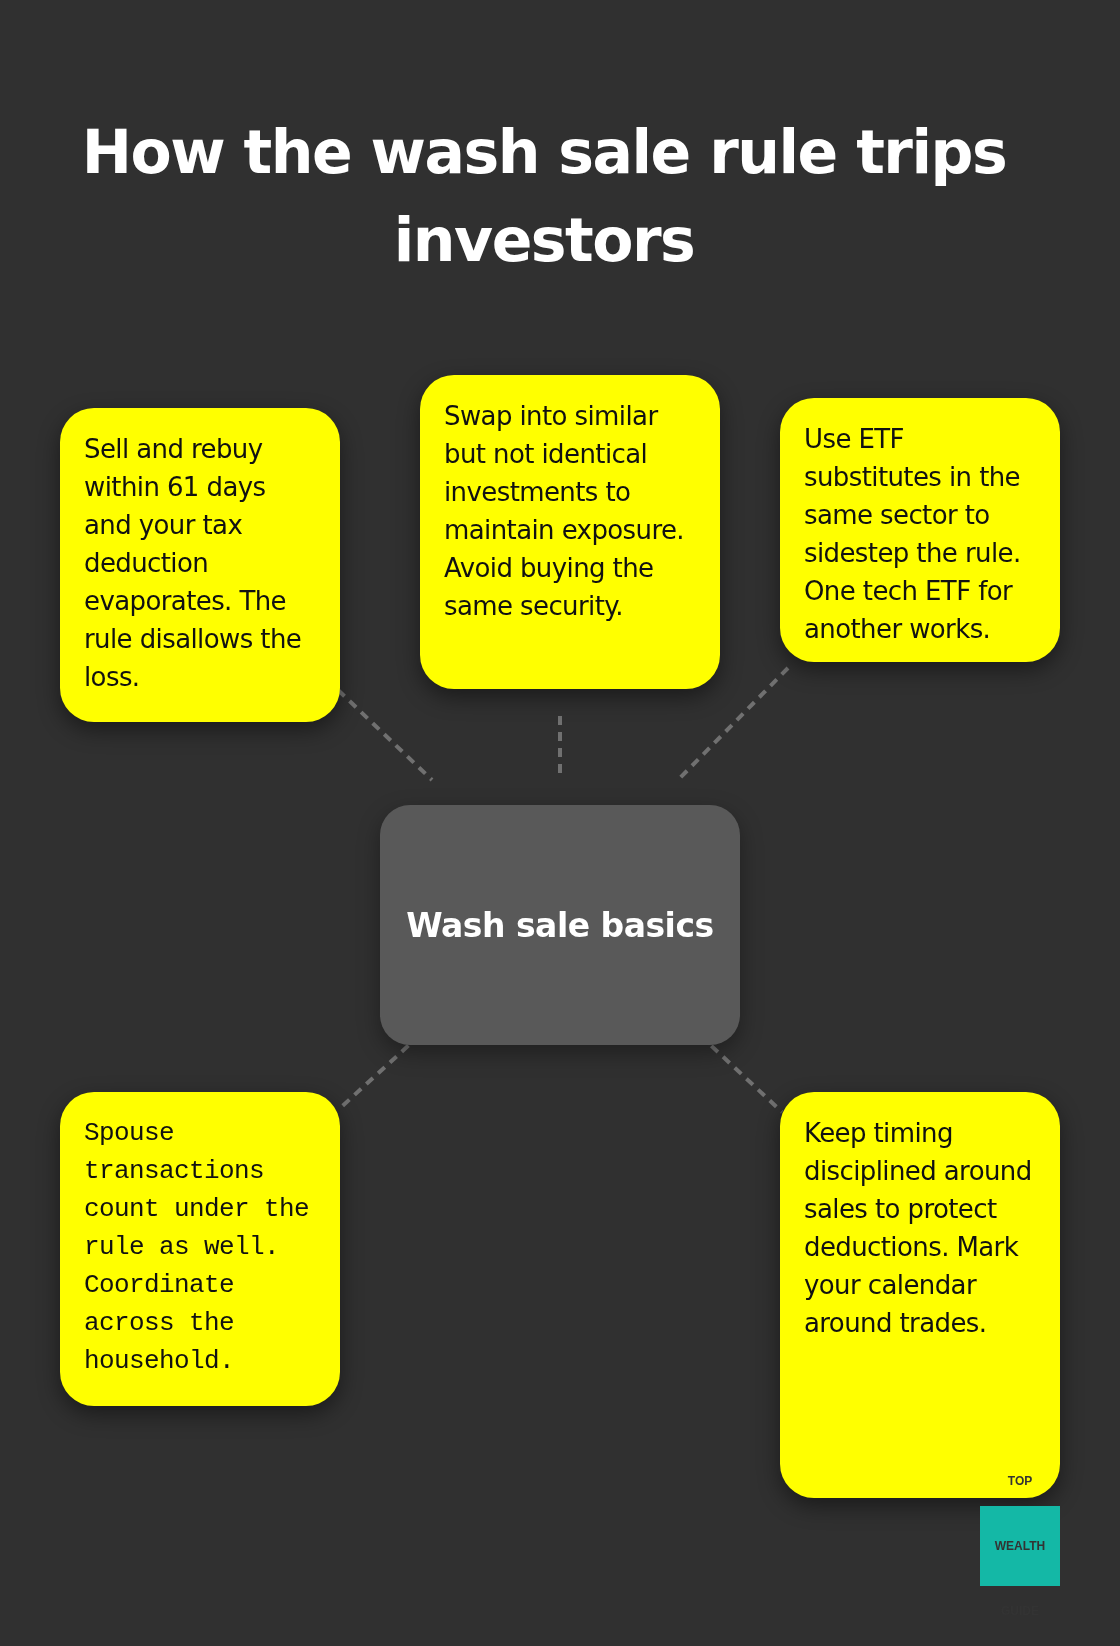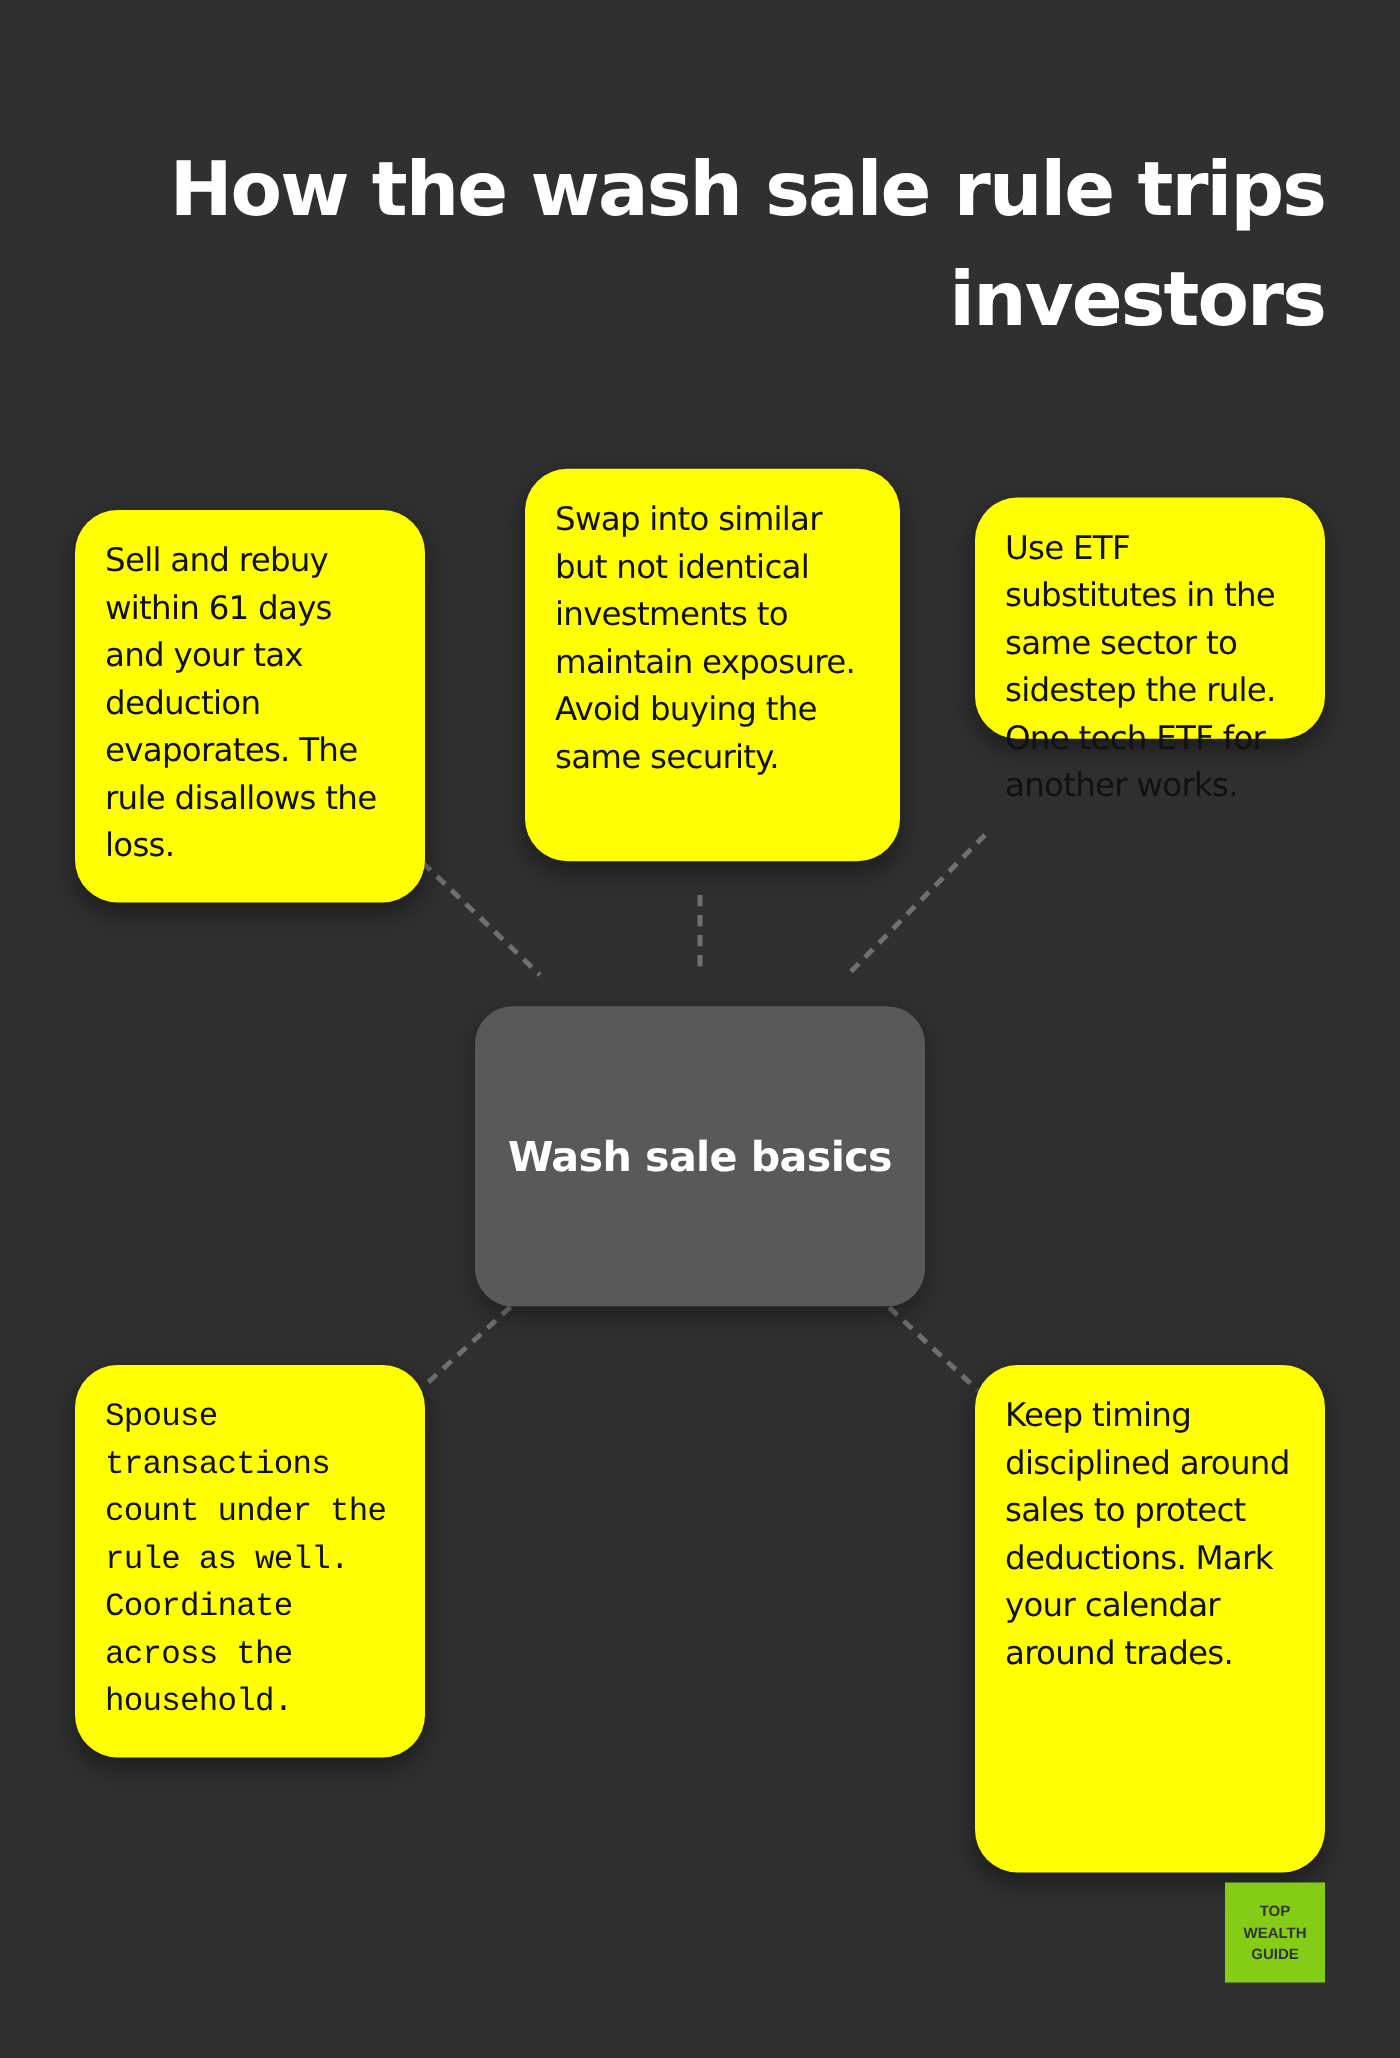--- a/index.html
+++ b/index.html
@@ -4,22 +4,22 @@
   <style>
     html, body { margin: 0; padding: 0; }
     body {
       width: 1120px; height: 1646px;
       background: #303030;
       position: relative;
       overflow: hidden;
       font-family: "DejaVu Sans", "Liberation Sans", sans-serif;
     }
     .title {
-      position: absolute; left: 60px; top: 108px; width: 1000px;
-      text-align: right; color: #ffffff;
+      position: absolute; left: 44px; top: 108px; width: 1000px;
+      text-align: center; color: #ffffff;
       font-family: "DejaVu Sans", sans-serif;
       font-weight: bold; font-size: 60px; line-height: 88px;
       letter-spacing: -1.5px;
     }
     svg.connectors { position: absolute; left: 0; top: 0; }
     .card {
       position: absolute;
       background: #ffff00;
       border-radius: 34px;
       box-shadow: 0 8px 22px rgba(0,0,0,0.45);
@@ -33,24 +33,24 @@
     .center-box {
       position: absolute; left: 380px; top: 782px; width: 360px; height: 240px;
       background: #595959; border-radius: 30px;
       box-shadow: 0 8px 22px rgba(0,0,0,0.35);
       display: flex; align-items: center; justify-content: center;
       color: #ffffff; font-weight: bold; font-size: 33px;
       font-family: "DejaVu Sans", sans-serif; letter-spacing: -0.5px; margin-top: 23px;
     }
     .logo {
       position: absolute; left: 980px; top: 1506px; width: 80px; height: 80px;
-      background: #84cc16;
+      background: #14b8a6;
       display: flex; flex-direction: column; align-items: center; justify-content: center;
       color: #333333; font-weight: bold; font-size: 12px; line-height: 17px;
-      font-family: "Liberation Sans", sans-serif; text-align: center;
+      font-family: "Liberation Sans", sans-serif; text-align: center; gap: 48px;
     }
   </style>
 </head>
 <body>
 
 <div class="title">How the wash sale rule trips investors</div>
 
 <svg class="connectors" width="1120" height="1646">
   <g stroke="#707070" stroke-width="4" stroke-dasharray="9 7" fill="none">
     <line x1="338" y1="690" x2="432" y2="780"></line>
@@ -62,21 +62,21 @@
 </svg>
 
 <div class="card" style="left:60px; top:398px; width:280px; height:314px;margin-top:10px;">
   <span>Sell and rebuy within 61 days and your tax deduction evaporates. The rule disallows the loss.</span>
 </div>
 
 <div class="card" style="left:420px; top:375px; width:300px; height:314px;">
   <span>Swap into similar but not identical investments to maintain exposure. Avoid buying the same security.</span>
 </div>
 
-<div class="card" style="left:780px; top:398px; width:280px; height:193px;padding-left:24px;">
+<div class="card" style="left:780px; top:398px; width:280px; height:264px;padding-left:24px;">
   <span>Use ETF substitutes in the same sector to sidestep the rule. One tech ETF for another works.</span>
 </div>
 
 <div class="center-box">
   <span>Wash sale basics</span>
 </div>
 
 <div class="card" style="left:60px; top:1092px; width:280px; height:314px;font-family:Liberation Mono, monospace;">
   <span>Spouse transactions count under the rule as well. Coordinate across the household.</span>
 </div>

